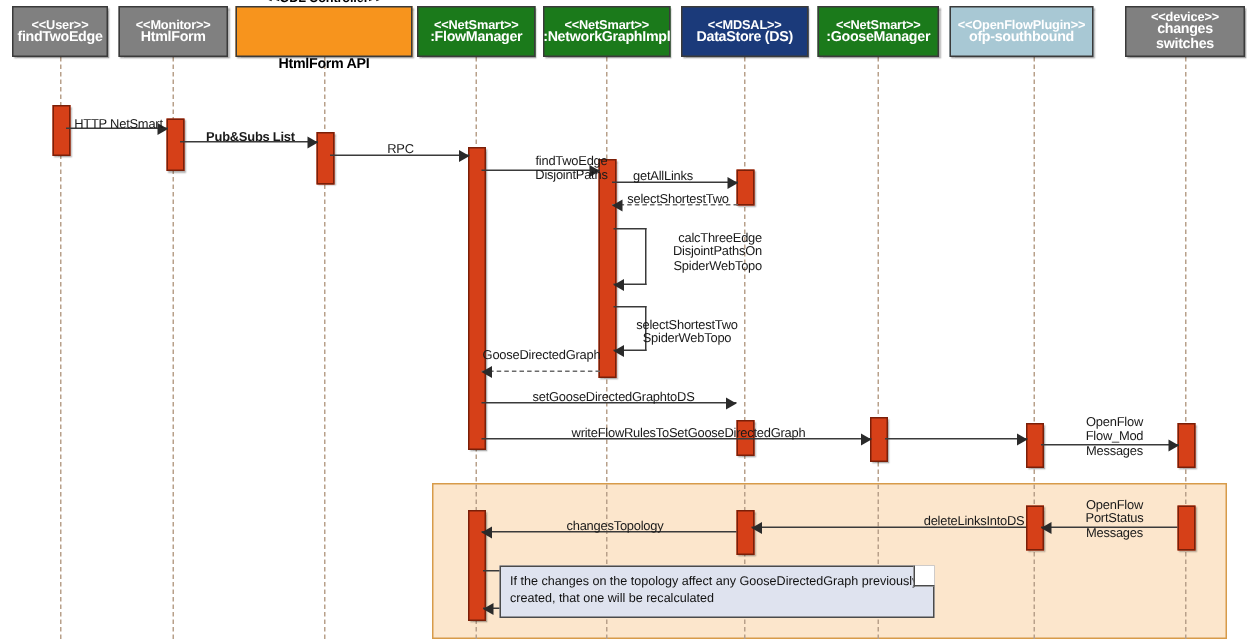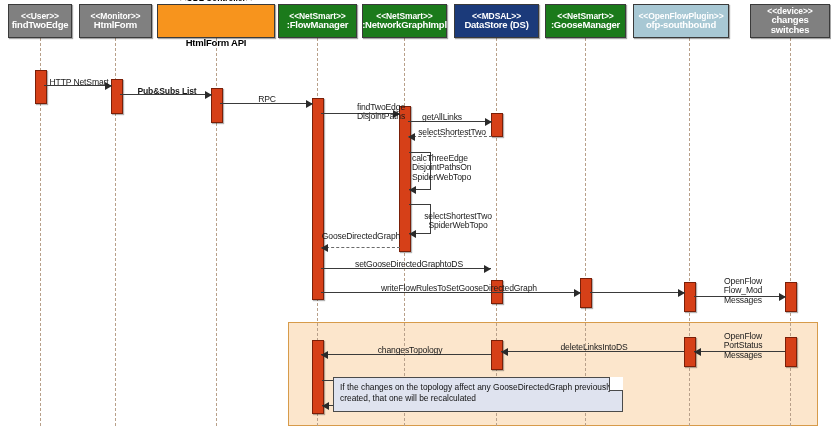--- a/index.html
+++ b/index.html
@@ -163,30 +163,30 @@
       <div class="lbl" style="left: 700px; top: 277px; width: 86px;">OpenFlow
 Flow_Mod
 Messages</div>
       <div class="arrow" style="left: 694px; top: 351px; width: 91px;"></div>
       <div class="head l" style="top: 347.5px; left: 694px;"></div>
       <div class="lbl" style="left: 700px; top: 332px; width: 86px;">OpenFlow
 PortStatus
 Messages</div>
       <div class="arrow" style="left: 501px; top: 351px; width: 183px;"></div>
       <div class="head l" style="top: 347.5px; left: 501px;"></div>
-      <div class="lbl" style="left: 505px; top: 343px; width: 178px;">deleteLinksIntoDS</div>
+      <div class="lbl" style="left: 505px; top: 343px; width: 178px; text-align: right;">deleteLinksIntoDS</div>
       <div class="arrow" style="left: 321px; top: 354px; width: 170px;"></div>
       <div class="head l" style="top: 350.5px; left: 321px;"></div>
       <div class="lbl" style="left: 330px; top: 346px; width: 160px;">changesTopology</div>
     </div>
 
   <div id="selfs">
       <div class="self" style="left: 409px; top: 152px; width: 22px; height: 38px;"></div>
       <div class="head l" style="left: 409px; top: 186px;"></div>
-      <div class="lbl" style="left: 412px; top: 154px; width: 96px; text-align: left;">calcThreeEdge
+      <div class="lbl" style="left: 412px; top: 154px; width: 96px; text-align: right;">calcThreeEdge
 DisjointPathsOn
 SpiderWebTopo</div>
       <div class="self" style="left: 409px; top: 204px; width: 22px; height: 30px;"></div>
       <div class="head l" style="left: 409px; top: 230px;"></div>
       <div class="lbl" style="left: 410px; top: 212px; width: 96px; text-align: center;">selectShortestTwo
 SpiderWebTopo</div>
       <div class="self" style="left: 322px; top: 380px; width: 18px; height: 26px;"></div>
       <div class="head l" style="left: 322px; top: 402px;"></div>
     </div>
 

